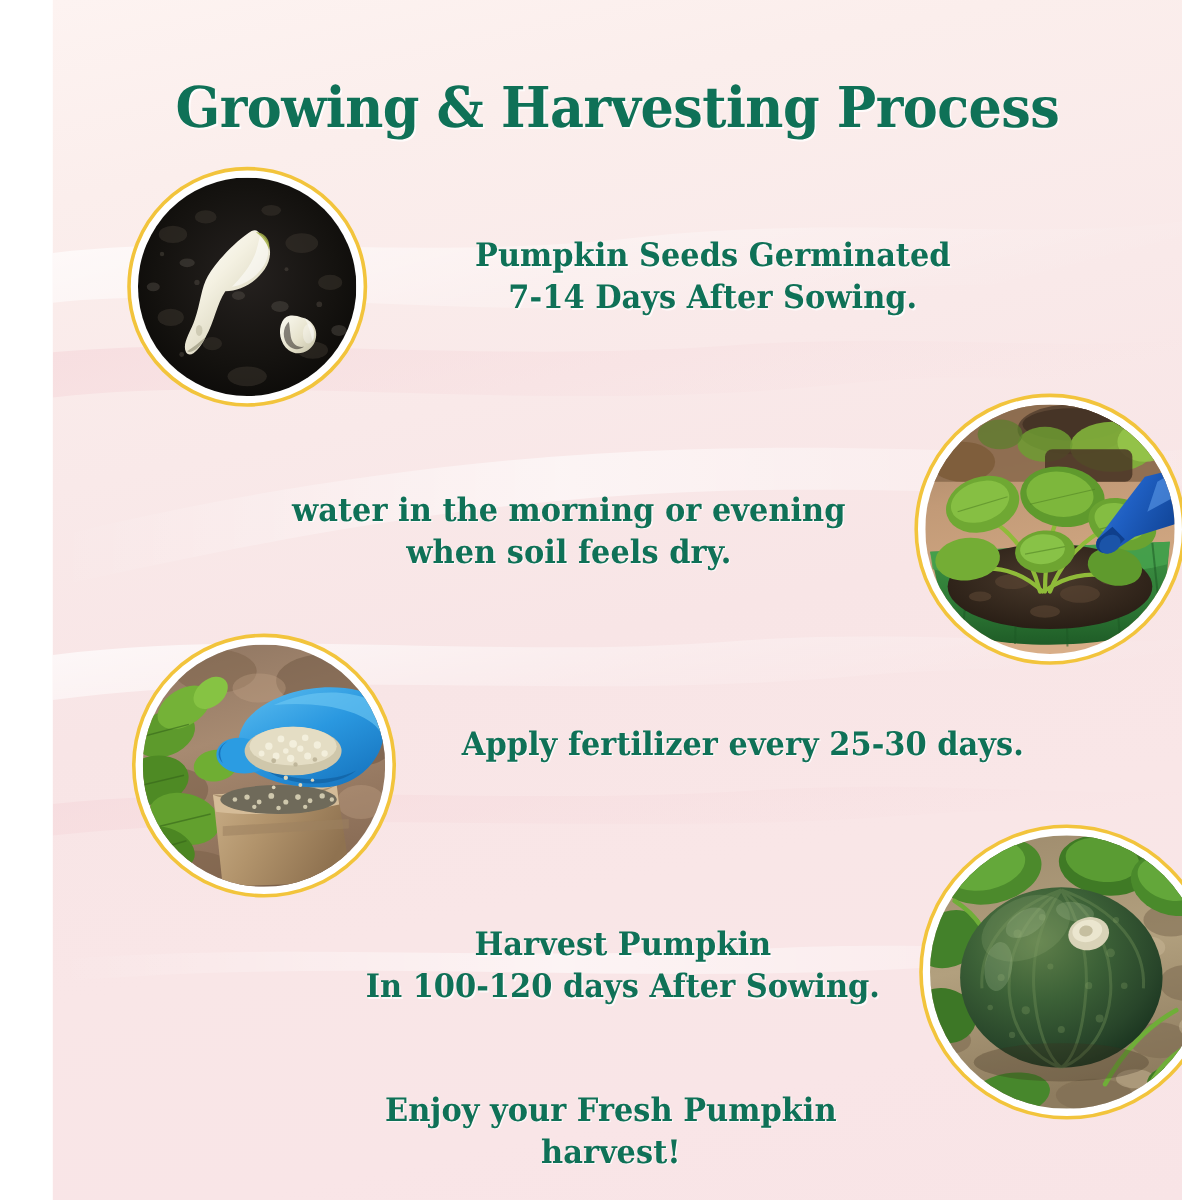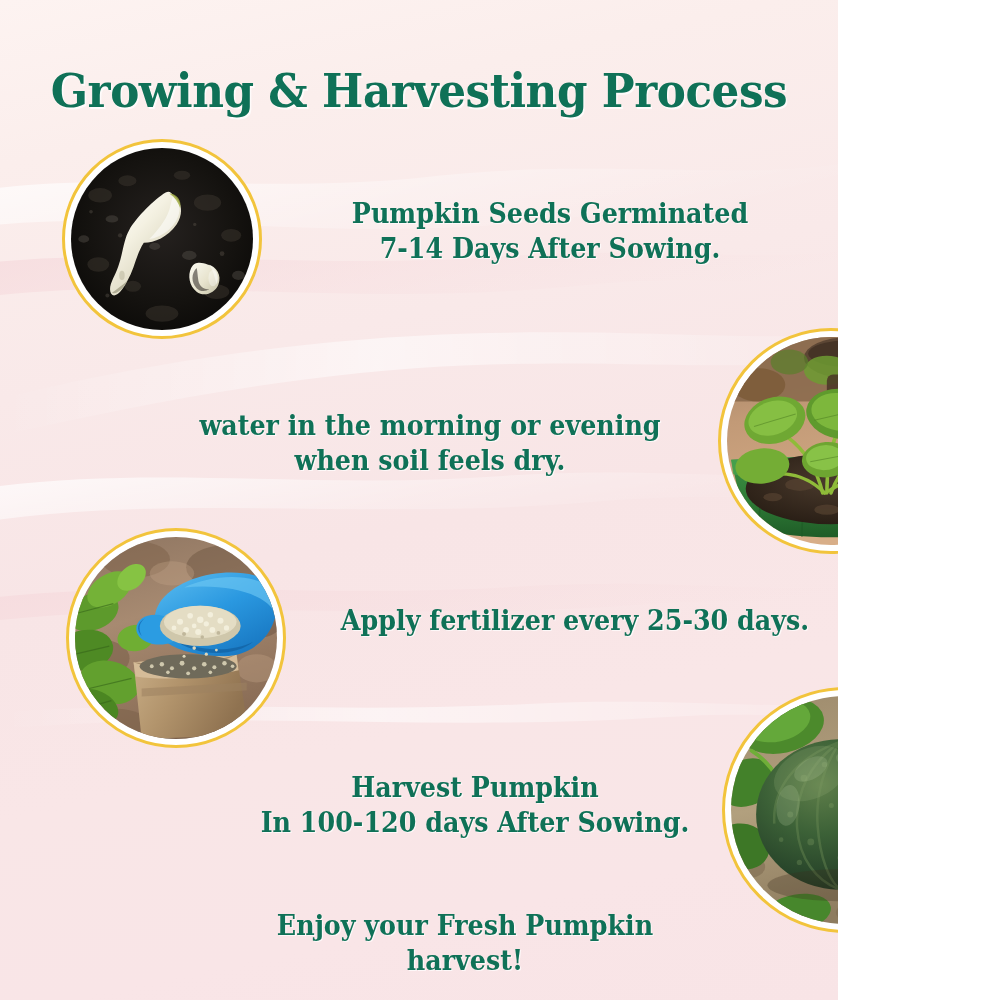--- a/index.html
+++ b/index.html
@@ -3,32 +3,33 @@
 <meta charset="utf-8">
 <title>Growing &amp; Harvesting Process</title>
 <style>
   html, body {
     margin: 0;
     padding: 0;
     background: #ffffff;
   }
   .poster {
     position: relative;
-    width: 838px;
+    width: 941px;
     height: 1000px;
     overflow: hidden;
     background: linear-gradient(168deg,
         #fdf3f1 0%,
         #fbeeec 14%,
         #f9e9e9 34%,
         #f8e5e6 52%,
         #f9e6e7 70%,
         #f9e5e7 86%,
         #f8e4e6 100%);
     font-family: "DejaVu Serif", "Liberation Serif", serif;
+    margin-left: 44px;
   }
 
   
   .bg-streaks {
     position: absolute;
     inset: 0;
     pointer-events: none;
   }
 
   

